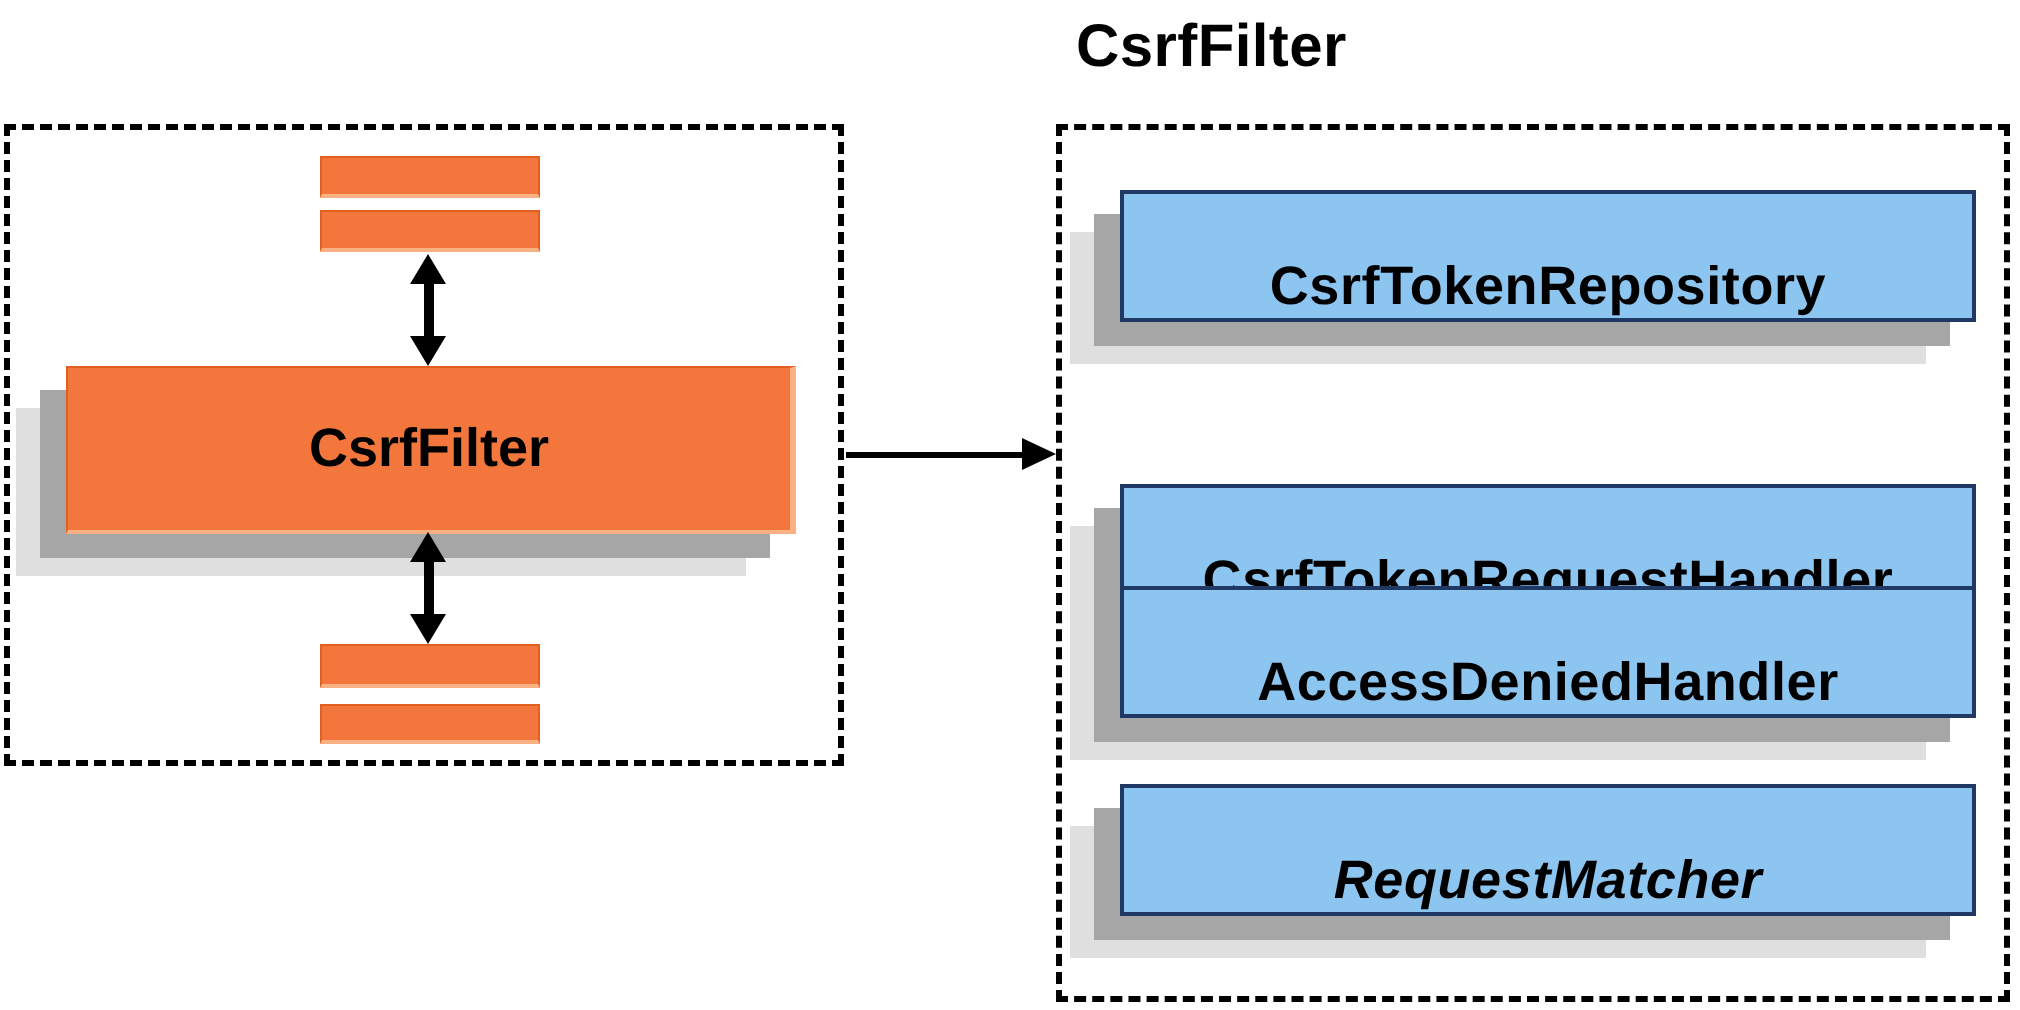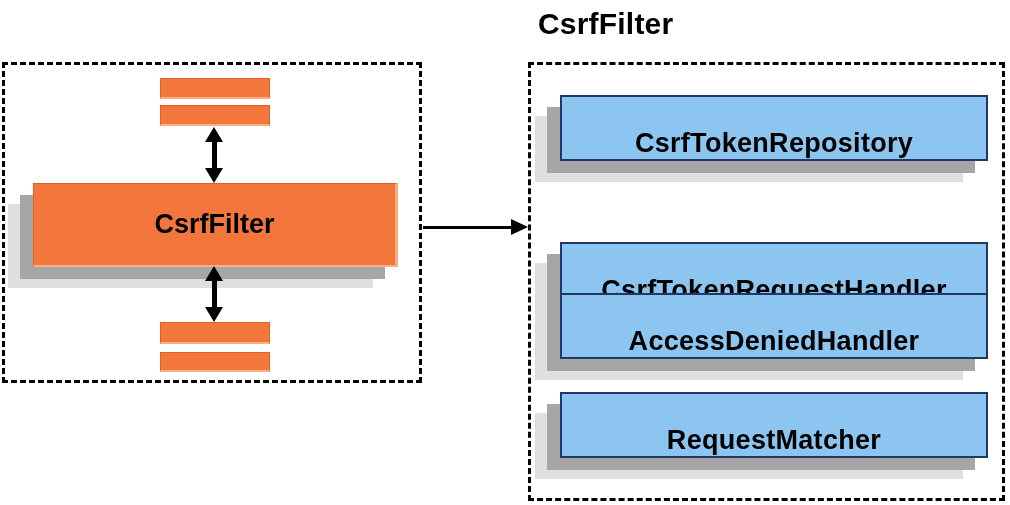--- a/index.html
+++ b/index.html
@@ -123,17 +123,17 @@
   </div>
 
   <div class="blue-box" style="top:194px;margin-top:48px;">
     <span>CsrfTokenRequestHandler</span>
   </div>
 
   <div class="blue-box" style="top:293px;">
     <span>AccessDeniedHandler</span>
   </div>
 
-  <div class="blue-box" style="top:392px;">
+  <div class="blue-box" style="top:392px;font-style:italic;">
     <span>RequestMatcher</span>
   </div>
 
 </div>
 
 </body></html>

